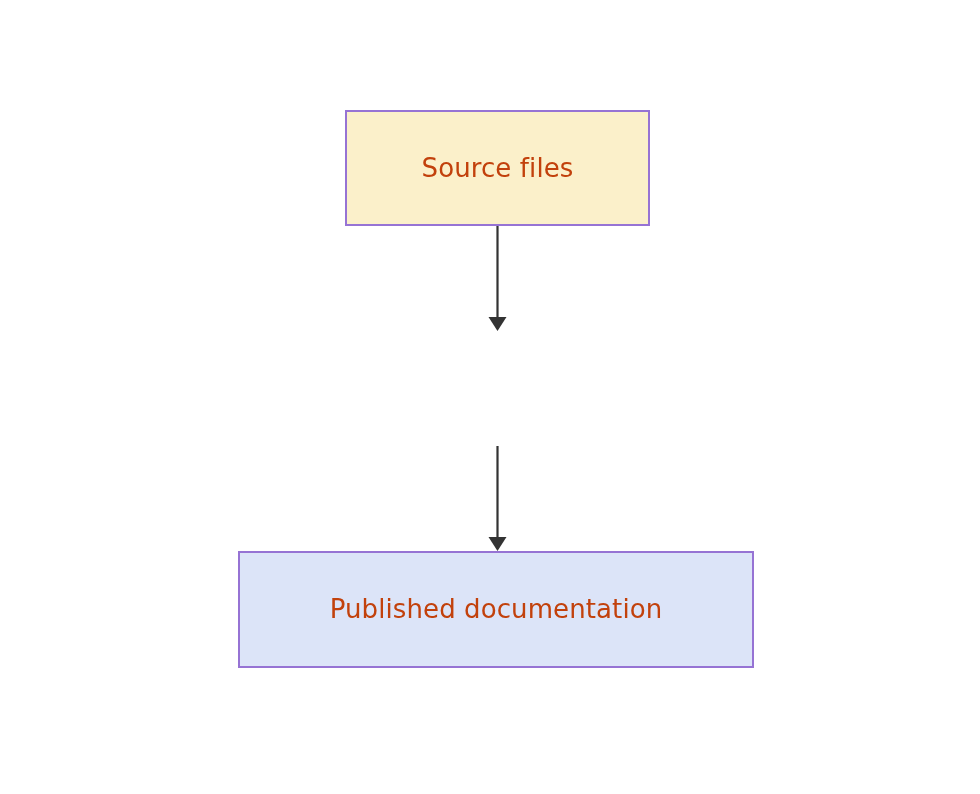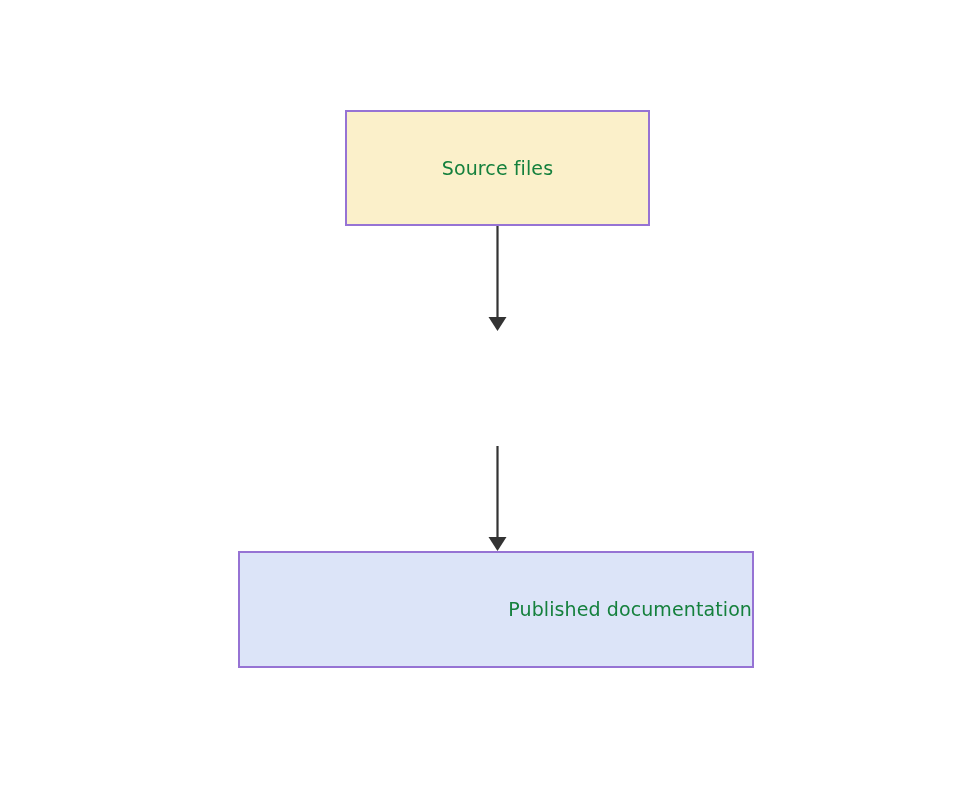--- a/index.html
+++ b/index.html
@@ -22,23 +22,23 @@
   .node {
     position: absolute;
     box-sizing: border-box;
     border: 2px solid #9673d4;
     display: flex;
     align-items: center;
     justify-content: center;
     border-radius: 0;
   }
   .node-label {
-    font-size: 19px;
+    font-size: 26px;
     line-height: 1.1;
-    color: #15803d;
+    color: #c2410c;
     white-space: nowrap;
     letter-spacing: 0.1px;
     text-align: center;
     font-weight: 400;
   }
   
   #node-source-files {
     left: 345px;
     top: 110px;
     width: 305px;
@@ -53,21 +53,20 @@
     height: 115px;
     background: #e1d5ea;
   }
   
   #node-published-documentation {
     left: 238px;
     top: 551px;
     width: 516px;
     height: 117px;
     background: #dce4f8;
-    justify-content: flex-end;
   }
   .edge-svg {
     position: absolute;
     left: 0;
     top: 0;
     width: 980px;
     height: 794px;
     pointer-events: none;
   }
   .edge-line {

